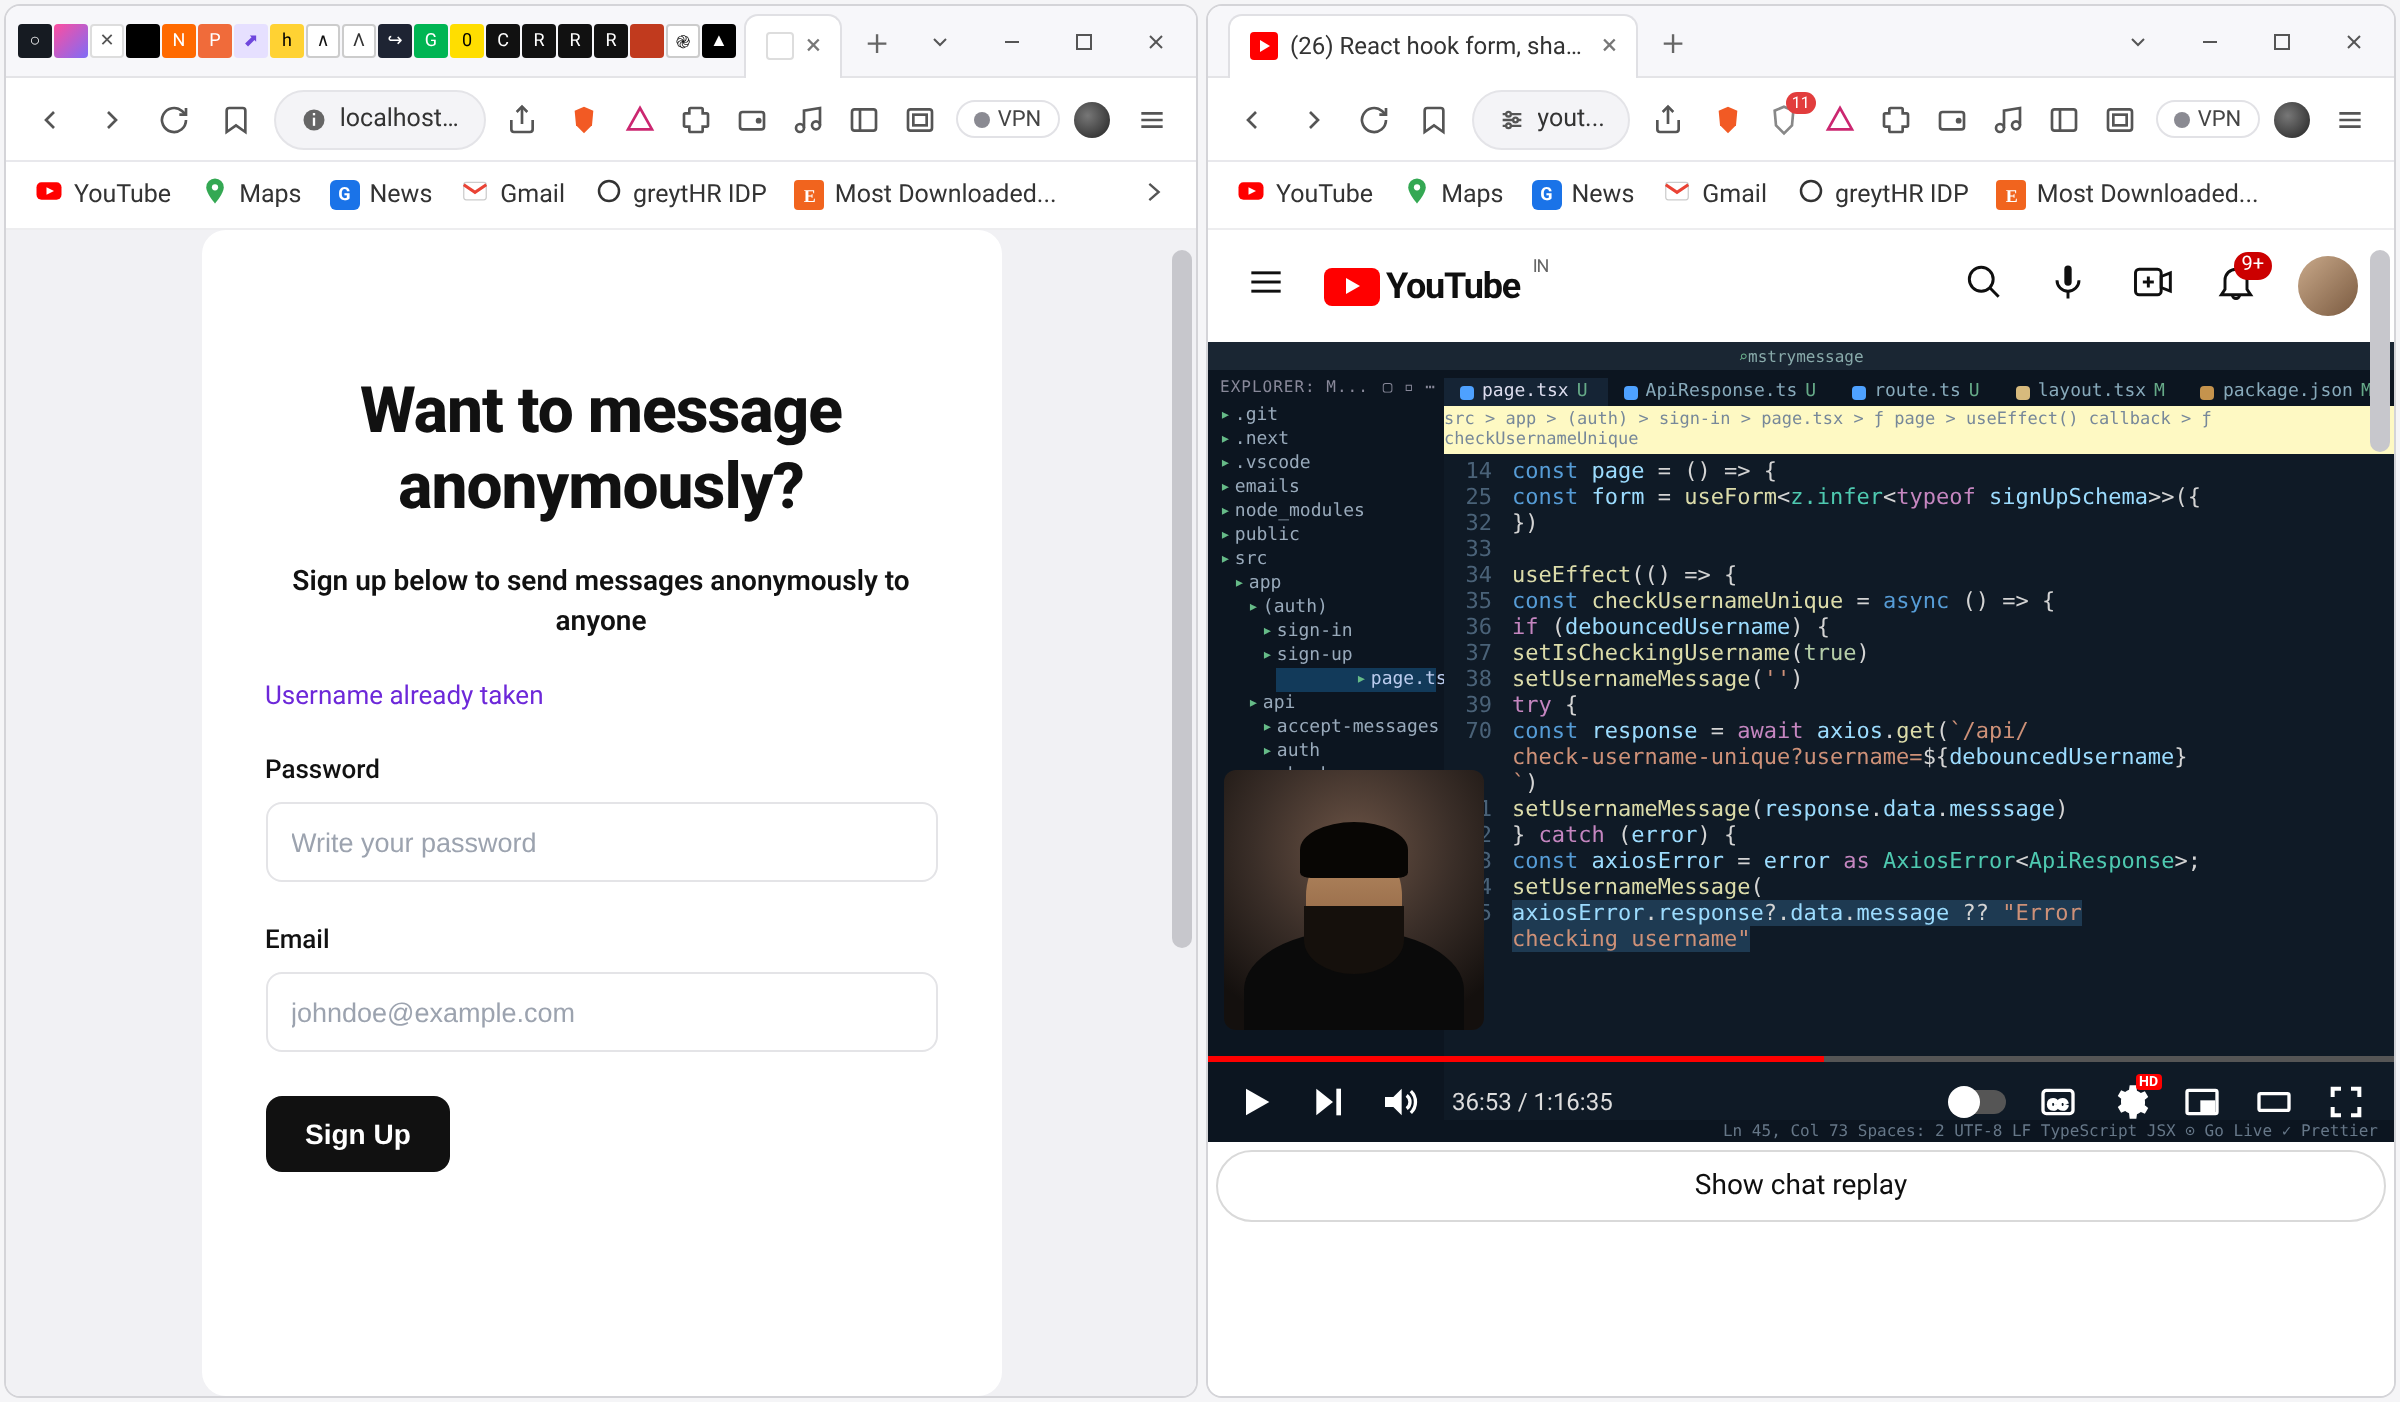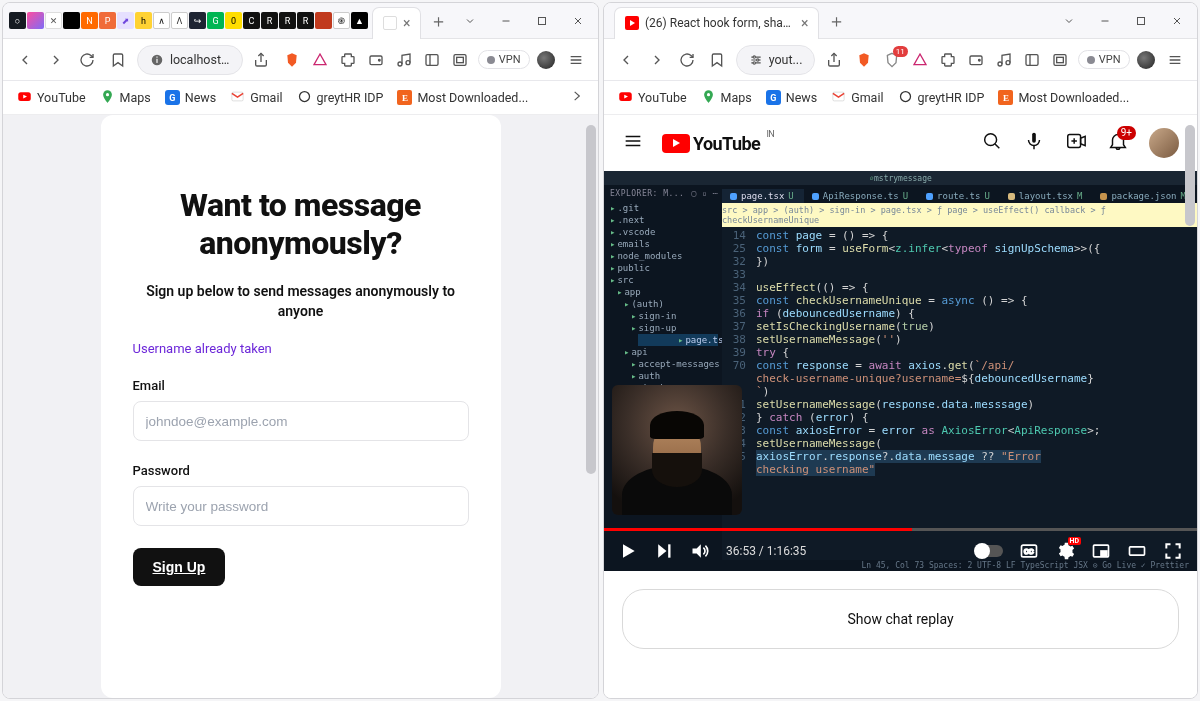--- a/index.html
+++ b/index.html
@@ -43,21 +43,21 @@
 
 .content-left { flex: 1; overflow-y: auto; background: #F1F1F4; display: flex; justify-content: center; }
 .card { background: #fff; border-radius: 12px; width: 400px; margin: 0 10px; padding: 28px 32px; }
 .card h1 { font-size: 32px; font-weight: 800; text-align: center; line-height: 1.18; letter-spacing: -0.5px; color: #111; margin-top: 44px; }
 .card .subtitle { font-size: 14px; font-weight: 600; text-align: center; color: #111; margin: 18px 0 26px; line-height: 1.45; }
 .field { margin-bottom: 22px; }
 .field label { display: block; font-size: 13px; color: #111; margin-bottom: 8px; font-weight: 500; }
 .field input { width: 100%; height: 40px; border: 1px solid #E4E4E7; border-radius: 8px; padding: 0 12px; font-size: 13.5px; color: #111; outline: none; }
 .field input::placeholder { color: #9CA3AF; }
 .err { color: #6d28d9; font-size: 13px; margin-top: -6px; margin-bottom: 22px; }
-.signup-btn { background: #111; color: #fff; border: none; border-radius: 8px; padding: 11px 20px; font-size: 14px; font-weight: 600; cursor: pointer; text-decoration: underline; }
+.signup-btn { background: #111; color: #fff; border: none; border-radius: 8px; padding: 11px 20px; font-size: 14px; font-weight: 600; cursor: pointer; }
 
 
 .content-right { flex: 1; background: #fff; display: flex; flex-direction: column; overflow:hidden; }
 .yt-top { display: flex; align-items: center; justify-content: space-between; height: 56px; padding: 0 18px; background: #fff; color: #0f0f0f; }
 .yt-left { display:flex; align-items:center; gap:18px; }
 .yt-menu { cursor:pointer; color:#0f0f0f; }
 .yt-logo { display: flex; align-items: center; font-weight: 700; font-size: 18px; letter-spacing: -0.6px; position: relative; }
 .yt-logo-mark { width: 28px; height: 19px; background: #ff0000; border-radius: 4px; display: flex; align-items: center; justify-content: center; margin-right: 3px; }
 .yt-logo-mark::after { content: ""; border-left: 7px solid #fff; border-top: 4px solid transparent; border-bottom: 4px solid transparent; }
 .yt-logo .country { font-size: 9px; font-weight: 400; color: #666; position: absolute; top: -4px; right: -14px; }
@@ -96,21 +96,21 @@
 .progress-fill { width: 52%; height: 100%; background: #ff0000; }
 .controls { position: absolute; bottom: 0; left: 0; right: 0; height: 40px; display: flex; align-items: center; padding: 0 14px; gap: 16px; color: #fff; }
 .controls svg { width: 20px; height: 20px; }
 .ctrl { cursor: pointer; display: flex; align-items: center; position:relative; }
 .hd-bad { position:absolute; top:-4px; right:-6px; background:#ff0000; color:#fff; font-size:7px; font-weight:700; border-radius:2px; padding: 0 2px; }
 .timecode { font-size: 12px; color: #ddd; }
 .spacer { flex: 1; }
 .switch { width: 28px; height: 12px; background: #555; border-radius: 7px; position: relative; }
 .switch::after { content: ""; position: absolute; top: -2px; left: -1px; width: 16px; height: 16px; border-radius: 50%; background: #fff; }
 
-.replay { margin: 18px; border: 1px solid #D9D9D9; border-radius: 22px; height: 60px; display: flex; align-items: center; justify-content: center; font-size: 14px; color: #0f0f0f; cursor: pointer; }
+.replay { margin: 4px; border: 1px solid #D9D9D9; border-radius: 22px; height: 36px; display: flex; align-items: center; justify-content: center; font-size: 14px; color: #0f0f0f; cursor: pointer; }
 
 
 .scrollbar { position:absolute; right:2px; top:10px; bottom:10px; width:10px; }
 .scrollbar-thumb { position:absolute; left:0; right:0; background:#C7C7CC; border-radius:5px; }
 </style>
 </head>
 <body>
 
 <div class="window win-left">
   <div class="tabstrip">
@@ -307,26 +307,26 @@
           <polyline points="8 5 16 12 8 19"></polyline>
         </svg></div>
     </div>
 
   <div class="content-left" style="position:relative">
     <div class="card">
       <h1>Want to message anonymously?</h1>
       <p class="subtitle">Sign up below to send messages anonymously to anyone</p>
       <div class="err">Username already taken</div>
       <div class="field">
+        <label>Password</label>
+        <input type="password" placeholder="Write your password" style="">
+      </div>
+      <div class="field">
         <label>Email</label>
         <input placeholder="johndoe@example.com" style="">
-      </div>
-      <div class="field">
-        <label>Password</label>
-        <input type="password" placeholder="Write your password" style="">
       </div>
       <button class="signup-btn">Sign Up</button>
     </div>
     <div class="scrollbar">
         <div class="scrollbar-thumb" style="top:0;height:62%"></div>
       </div>
   </div>
 </div>
 
 <div class="window win-right">

